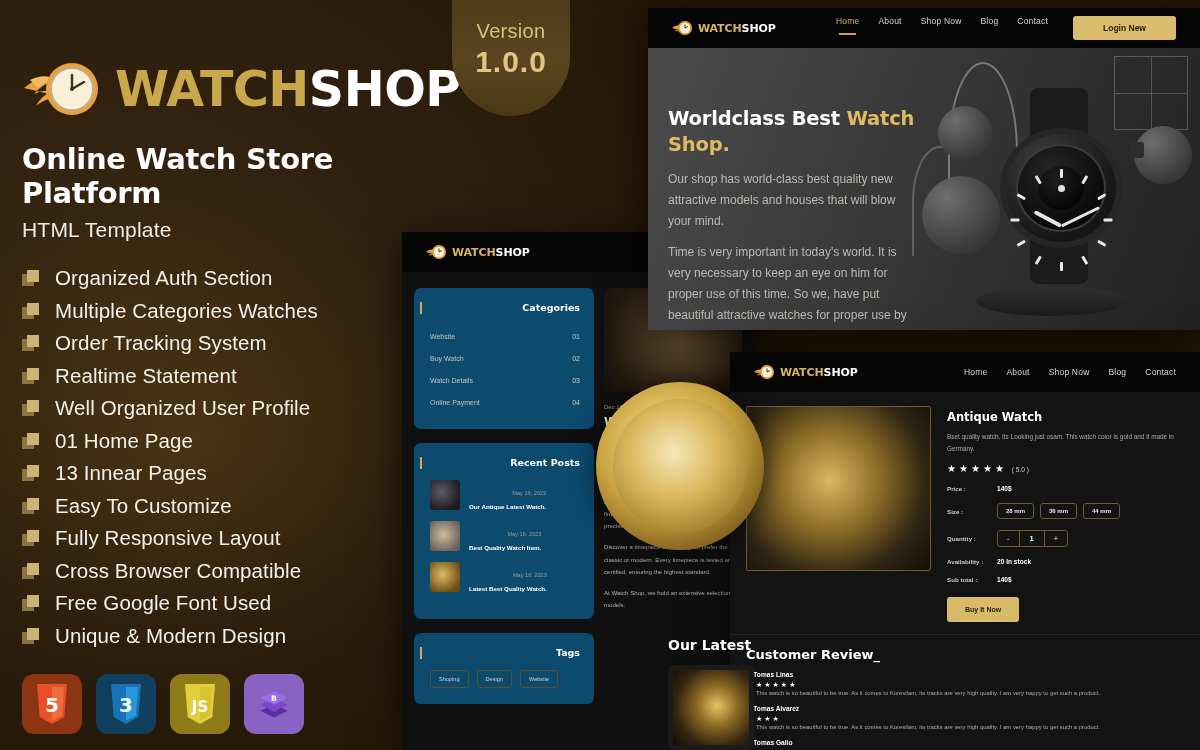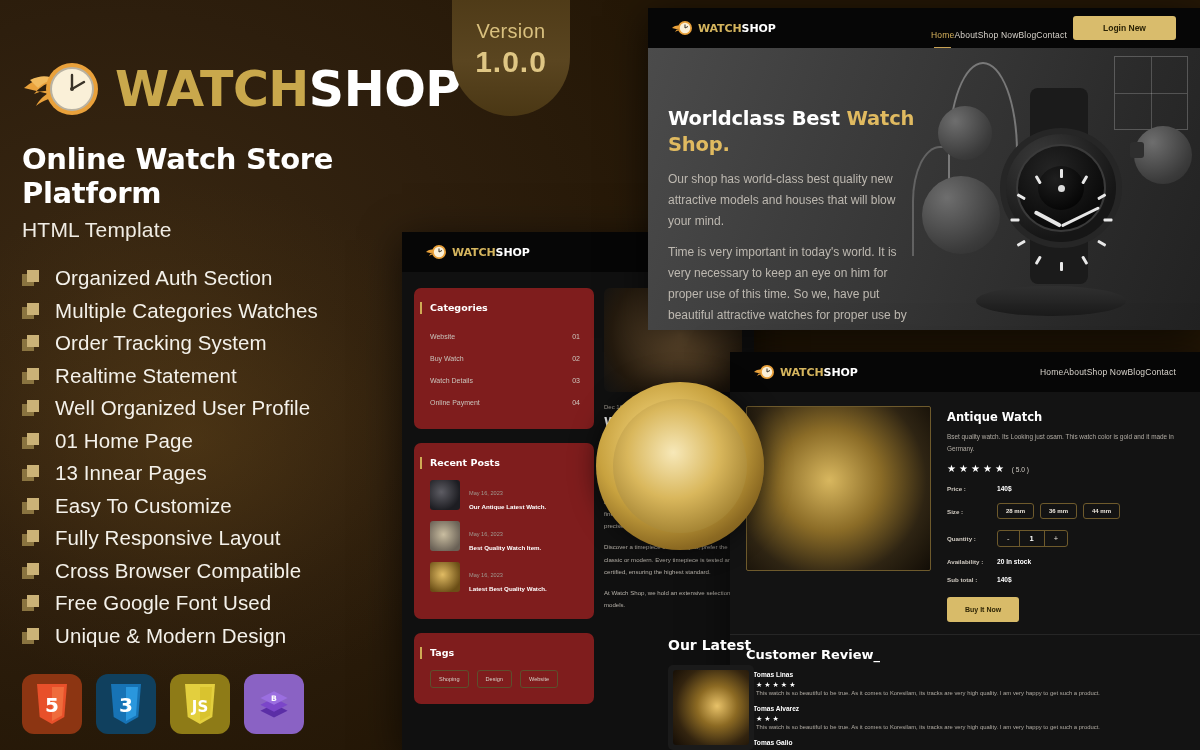--- a/index.html
+++ b/index.html
@@ -62,21 +62,21 @@
   .screen { position: absolute; background: #121212; overflow: hidden;
     box-shadow: 0 8px 38px rgba(0,0,0,.6); }
   .navbar { height: 40px; background: #060606; display: flex; align-items: center;
     padding: 0 24px; }
   .nav-logo { display: flex; align-items: center; gap: 4px; }
   .nav-logo .mini-mark { width: 22px; height: 16px; position: relative; }
   .nav-logo .txt { font-size: 11px; font-weight: 700; letter-spacing: -.1px;
     font-family: "DejaVu Sans", sans-serif; }
   .nav-logo .txt .a { color: #d5b55e; }
   .nav-logo .txt .b { color: #fff; }
-  .nav-links { margin-left: auto; display: flex; align-items: flex-end; }
+  .nav-links { margin-left: auto; display: flex; align-items: flex-start; gap: 19px; }
   .nav-link { color: #d9d4cc; font-size: 8.5px; letter-spacing: .2px; position: relative; }
   .nav-link.active { color: #d9b45e; }
   .nav-link.active::after { content:""; position:absolute; left: 3px; right: 3px; bottom: -9px;
     height: 2px; background: #c8a253; }
   .nav-cta { background: #d9bc6c; color: #2a2205; font-size: 8.5px; font-weight: 700;
     padding: 7px 30px; border-radius: 3px; margin-left: 6px; }
 
   
   #hero-screen { left: 648px; top: 8px; width: 552px; height: 322px; }
   .hero-body { position: relative; height: 282px;
@@ -127,22 +127,22 @@
   .hero-p { color: #bdb8b0; font-size: 12px; line-height: 1.75; margin-top: 12px; }
   .hero-p + .hero-p { margin-top: 10px; }
   .hero-btns { display: flex; gap: 12px; margin-top: 18px; }
   .hero-btn { background: #d7b964; color: #2d2405; font-size: 8px; font-weight: 700;
     padding: 9px 17px; border-radius: 3px; }
 
   
   #blog-screen { left: 402px; top: 232px; width: 352px; height: 518px; background:#101010; }
   .blog-body { display: flex; padding: 16px 0 0 0; height: 478px; }
   .blog-side { width: 192px; flex: 0 0 auto; padding-left: 12px; }
-  .side-card { background: #7f1d1d; border-radius: 7px; padding: 14px 14px 16px 16px; margin-bottom: 14px;
-    position: relative; }
+  .side-card { background: #0c4a6e; border-radius: 7px; padding: 14px 14px 16px 16px; margin-bottom: 14px;
+    position: relative; text-align: right; }
   .side-title { color: #fff; font-size: 9.5px; font-weight: 700; margin-bottom: 12px; position: relative;
     font-family: "DejaVu Sans", sans-serif; }
   .side-title::before { content: ""; position: absolute; left: -10px; top: 0px; width: 2px; height: 12px;
     background: #d0ab55; }
   .cat-row { display: flex; justify-content: space-between; align-items: center; padding: 7.5px 0; }
   .cat-name { color: #c9c4bc; font-size: 7px; }
   .cat-num { color: #cfc9c0; font-size: 7px; }
   .post-row { display: flex; gap: 9px; align-items: center; margin-bottom: 11px; }
   .post-thumb { width: 30px; height: 30px; border-radius: 3px; flex: 0 0 auto; }
   .post-thumb.t1 { background: radial-gradient(circle at 38% 40%, #5d5c63, #1d1d22 72%); }

